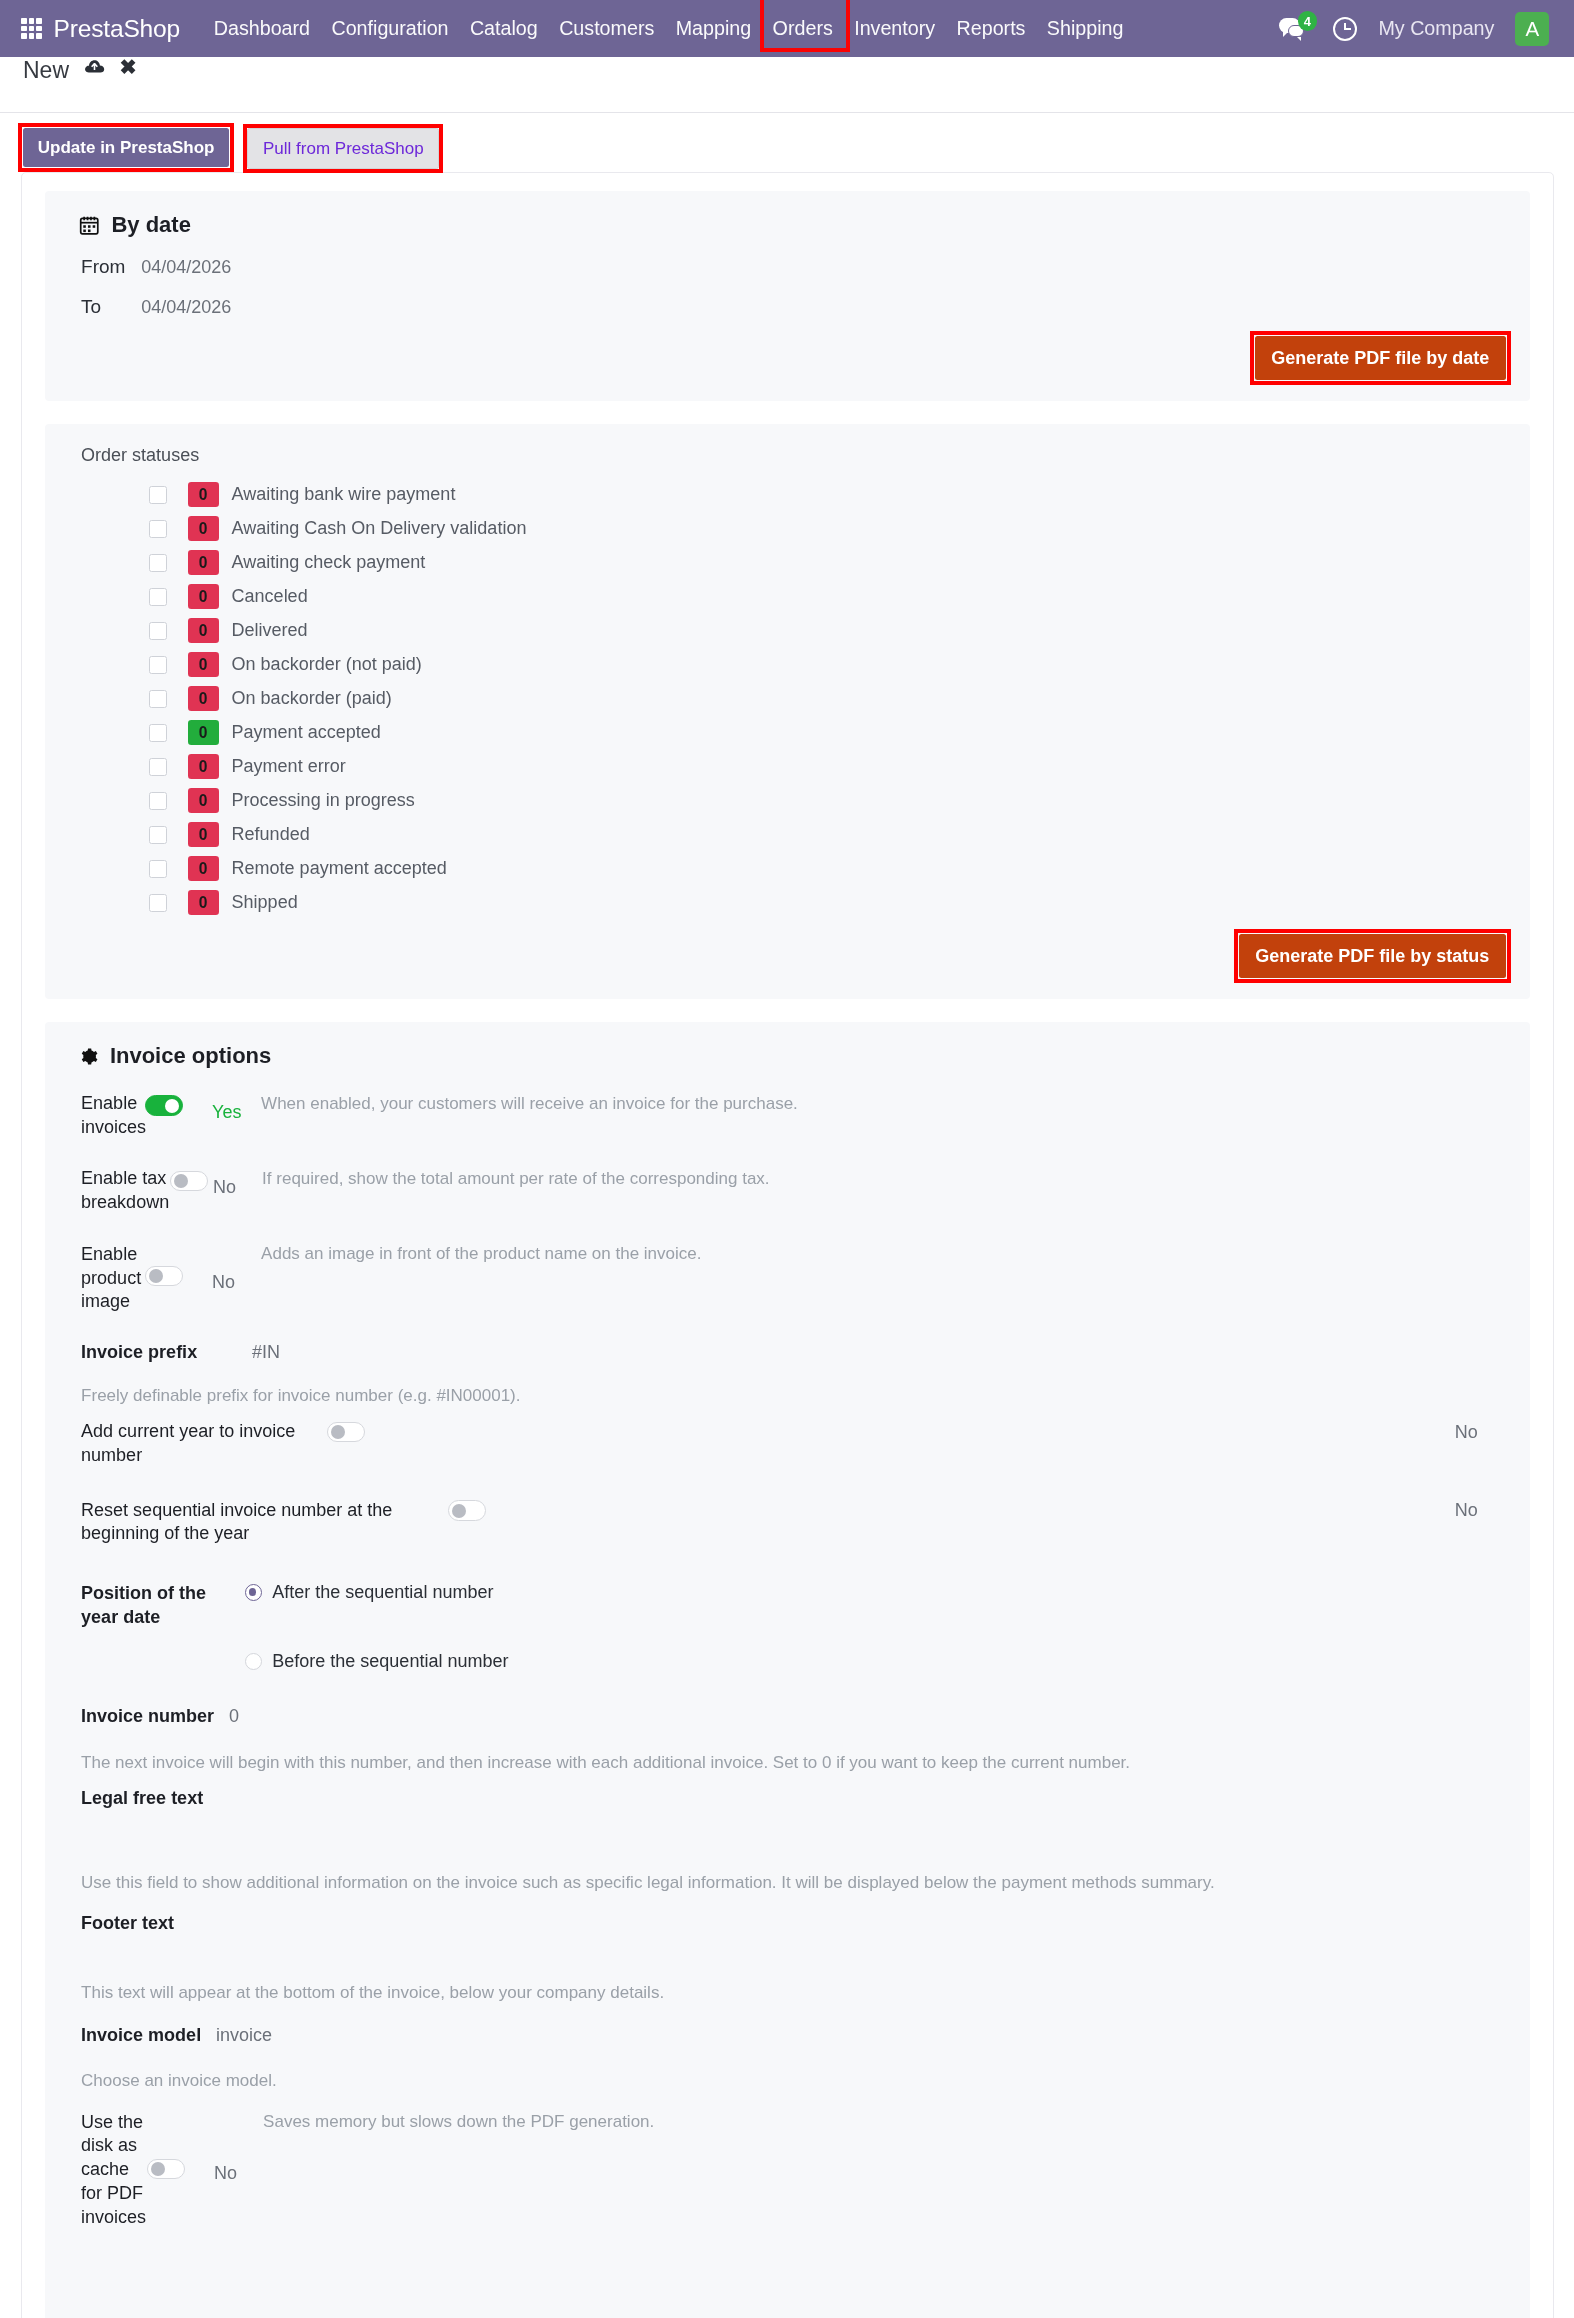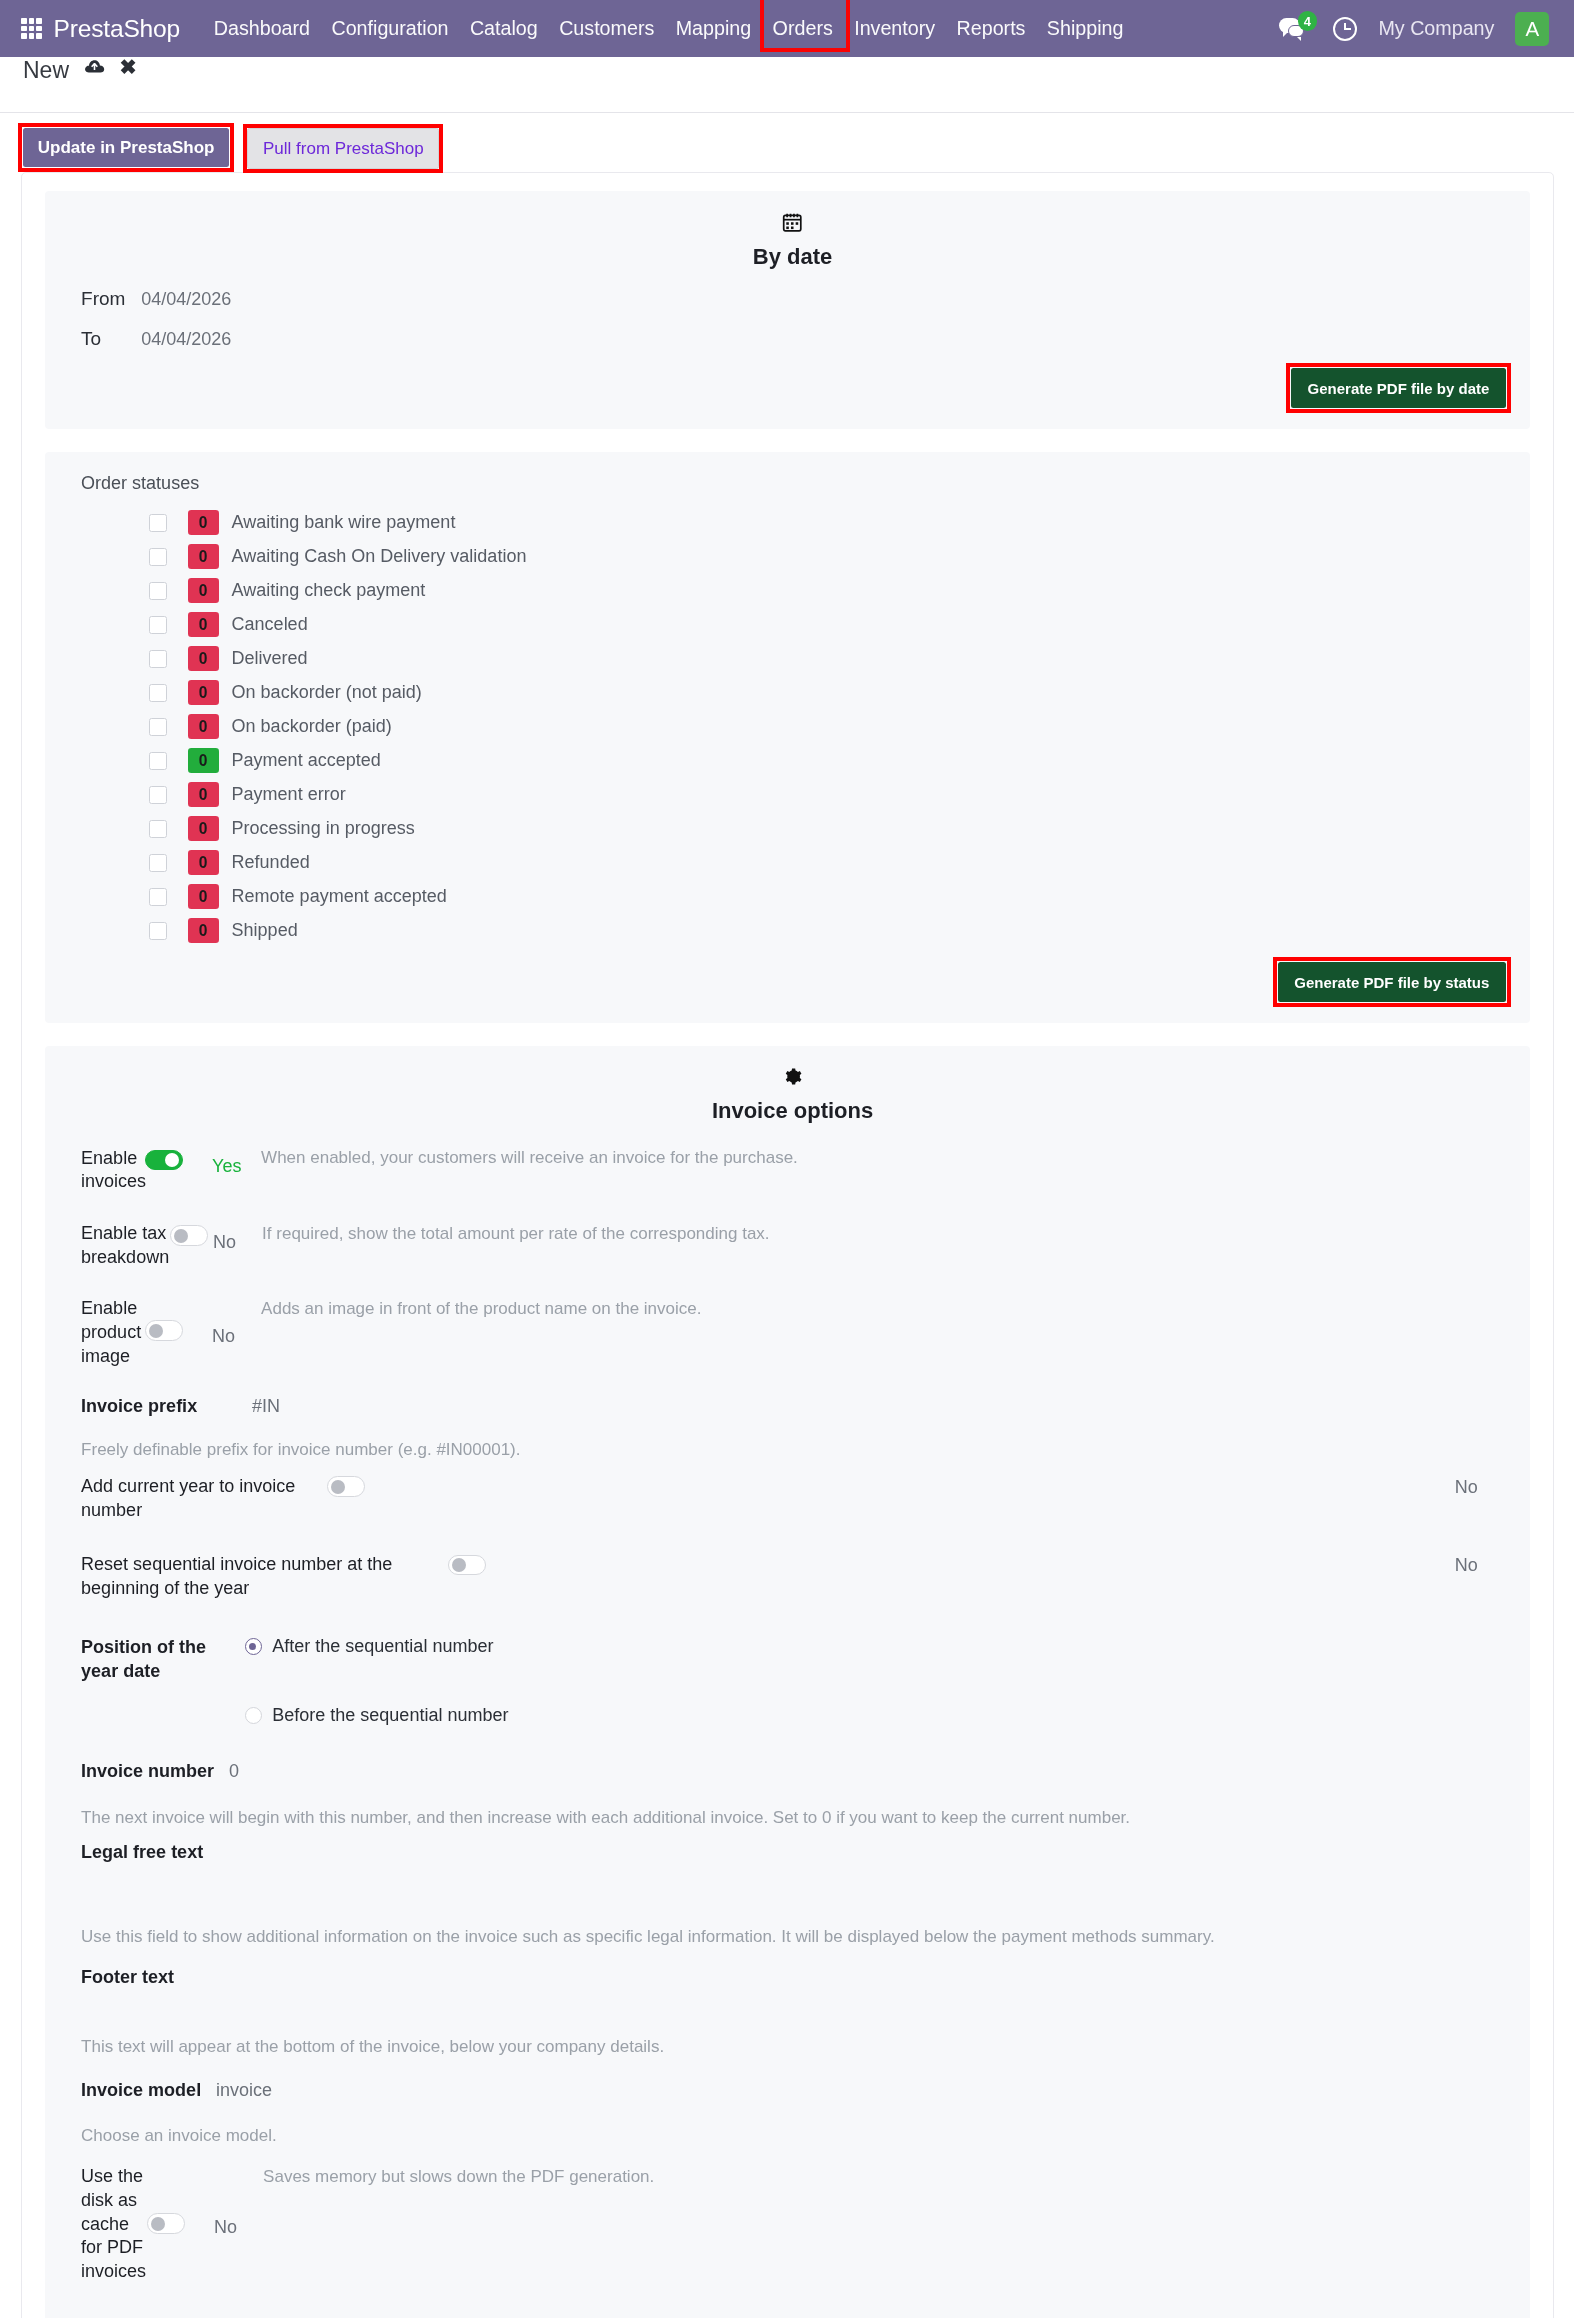--- a/index.html
+++ b/index.html
@@ -167,32 +167,31 @@
     background: #f7f8fa;
     border-radius: 4.1px;
     margin-bottom: 23px;
     padding: 21px 24.6px 21px 24.6px;
     position: relative;
   }
   .card-title {
     display: flex; align-items: center; gap: 11.5px;
     font-size: 22px; font-weight: 700; color: #1d1f25;
     margin: 0 0 18px 9.8px;
-    flex-direction: column;
   }
   .card-title .ico { display: inline-flex; }
 
   
   .date-row { display: flex; align-items: center; margin: 0 0 18px 11.5px; }
   .date-label { width: 52px; font-size: 19px; color: #2b2f36; font-weight: 400; }
   .date-value { font-size: 18px; color: #6b7079; margin-left: 8.2px; }
   .card-actions { display: flex; justify-content: flex-end; margin-top: 14.8px; }
   .btn-teal {
-    background: #14532d; color: #fff; border: none;
-    font-size: 15px; font-weight: 700;
+    background: #c2410c; color: #fff; border: none;
+    font-size: 18px; font-weight: 700;
     padding: 11.5px 16.4px; border-radius: 2.5px;
     font-family: "Liberation Sans", sans-serif;
     position: relative;
   }
 
   
   .sub-label { font-size: 18px; color: #4a4f57; margin: 0 0 11.5px 11.5px; }
   .status-list { margin-left: 79px; }
   .status-item { display: flex; align-items: center; height: 34px; }
   .status-check {

